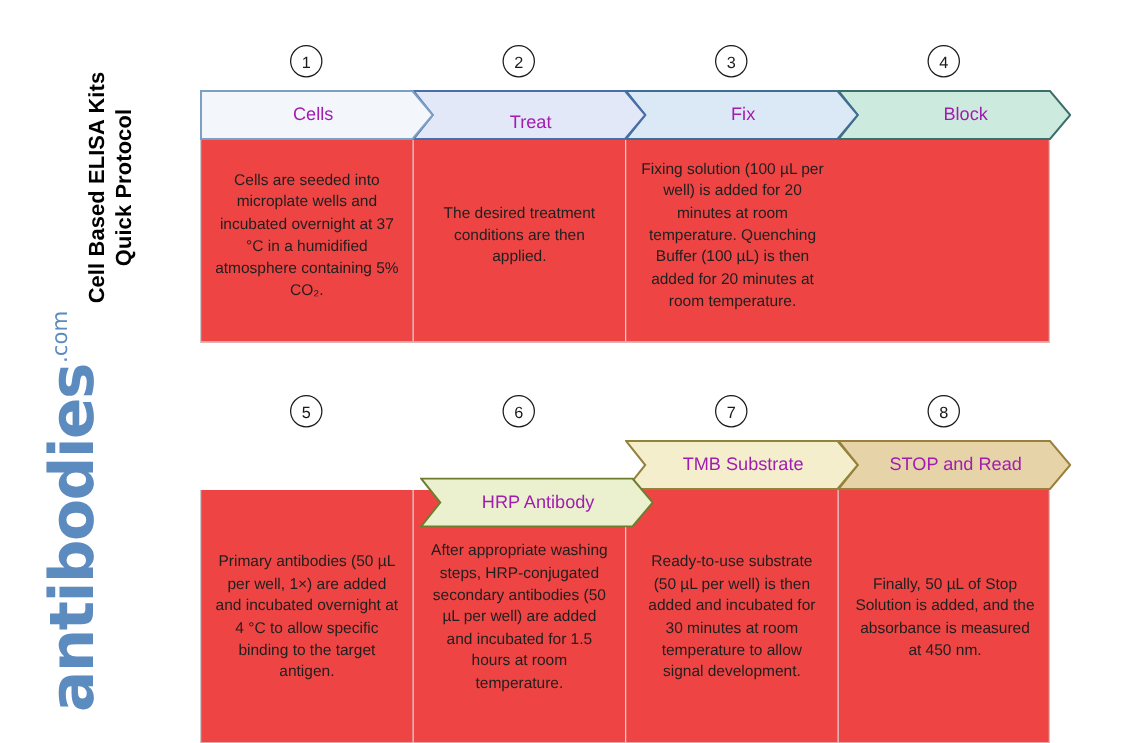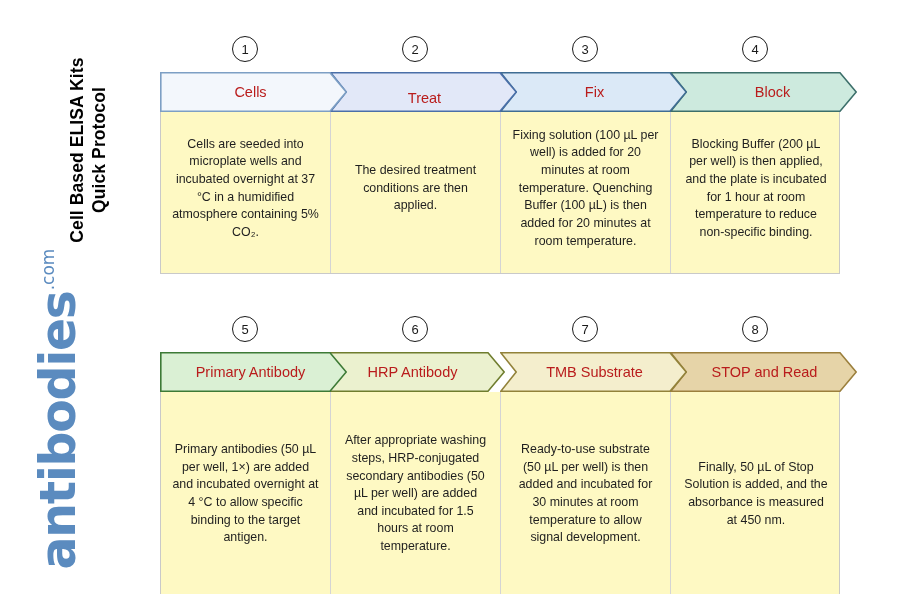--- a/index.html
+++ b/index.html
@@ -59,27 +59,27 @@
 
   .chevrons{position:relative;height:40px;width:680px;}
   .chev{
     position:absolute;top:0;height:40px;
     display:flex;align-items:center;justify-content:center;
     box-sizing:border-box;
   }
   .chev svg{position:absolute;left:0;top:0;}
   .chev span{
     position:relative;z-index:2;
-    font-size:14.5px;color:#b91c1c;
+    font-size:14.5px;color:#a21caf;
     white-space:nowrap;
   }
 
   .bodies{
     position:relative;width:680px;
-    background:#fef9c3;
+    background:#ef4444;
     border:1px solid #c9c9c9;
     border-top:none;
     box-sizing:border-box;
     display:flex;
   }
   #row1 .bodies{height:162px;}
   #row2 .bodies{height:213px;}
   .cell{
     flex:0 0 170px;width:170px;
     border-right:1px solid #d4d4d4;
@@ -143,41 +143,32 @@
     <div class="bodies">
         <div class="cell">
           <p>Cells are seeded into microplate wells and incubated overnight at 37 °C in a humidified atmosphere containing 5% CO₂.</p>
         </div>
         <div class="cell">
           <p>The desired treatment conditions are then applied.</p>
         </div>
         <div class="cell">
           <p>Fixing solution (100 µL per well) is added for 20 minutes at room temperature. Quenching Buffer (100 µL) is then added for 20 minutes at room temperature.</p>
         </div>
-        <div class="cell">
-          <p>Blocking Buffer (200 µL per well) is then applied, and the plate is incubated for 1 hour at room temperature to reduce non-specific binding.</p>
-        </div>
       </div>
   </div>
 
   <div class="row" id="row2">
     <div class="numbers">
         <div class="num" style="left: 72px;">5</div>
         <div class="num" style="left: 242px;">6</div>
         <div class="num" style="left: 412px;">7</div>
         <div class="num" style="left: 582px;">8</div>
       </div>
     <div class="chevrons">
-        <div class="chev" style="left: 0px; width: 187px; z-index: 4;">
-          <svg width="187" height="40">
-            <polygon points="0.8,0.8 170,0.8 186.2,20 170,39.2 0.8,39.2" fill="#daf0d4" stroke="#3d7a36" stroke-width="1.6"></polygon>
-          </svg>
-          <span style="margin-left: -6px;">Primary Antibody</span>
-        </div>
-        <div class="chev" style="left: 158px; width: 187px; z-index: 3;">
+        <div class="chev" style="left: 176px; width: 187px; z-index: 3; margin-top: 30px;">
           <svg width="187" height="40">
             <polygon points="0.8,0.8 170,0.8 186.2,20 170,39.2 0.8,39.2 16.2,20" fill="#ebf1cf" stroke="#6f7d2e" stroke-width="1.6"></polygon>
           </svg>
           <span style="margin-left: 2px;">HRP Antibody</span>
         </div>
         <div class="chev" style="left: 340px; width: 187px; z-index: 2;">
           <svg width="187" height="40">
             <polygon points="0.8,0.8 170,0.8 186.2,20 170,39.2 0.8,39.2 16.2,20" fill="#f4eecd" stroke="#92823a" stroke-width="1.6"></polygon>
           </svg>
           <span style="margin-left: 2px;">TMB Substrate</span>

